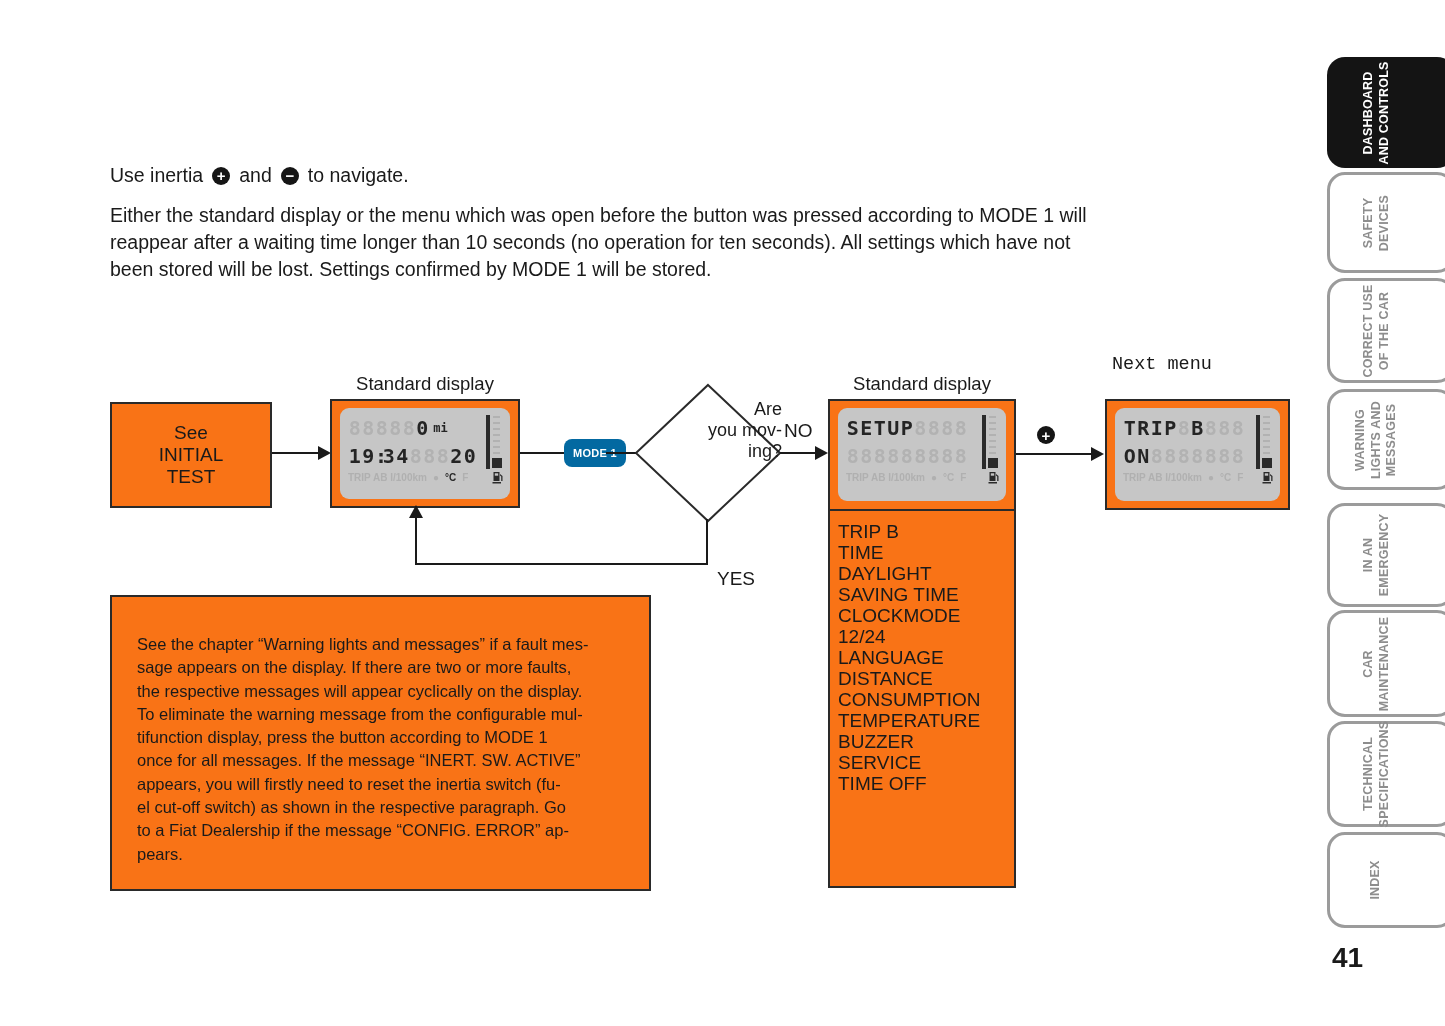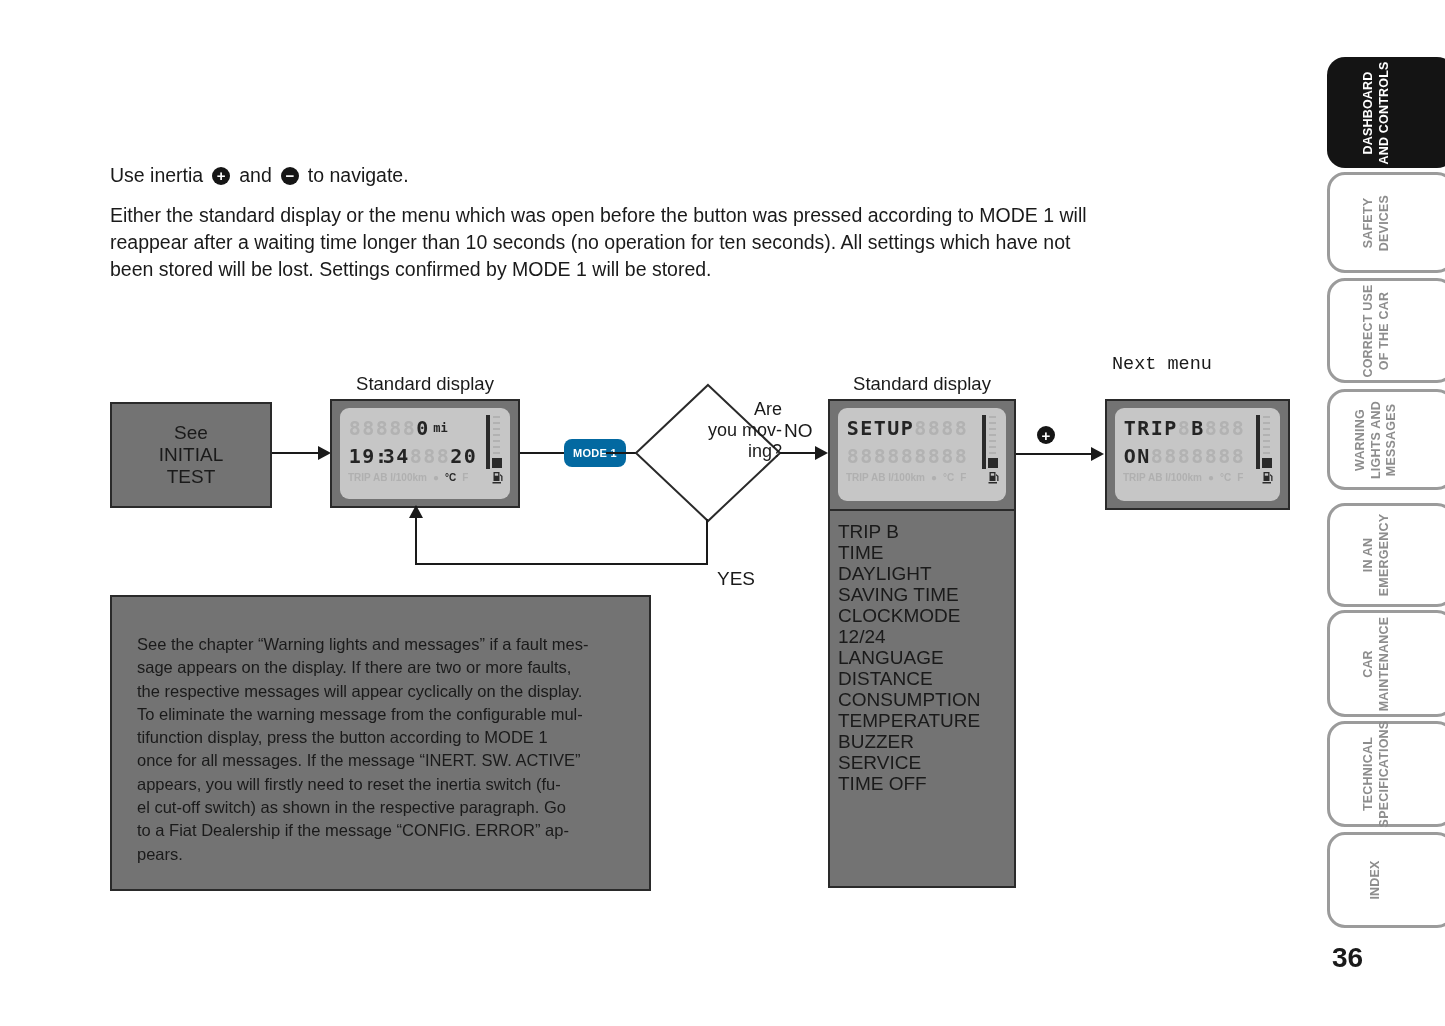--- a/index.html
+++ b/index.html
@@ -11,21 +11,21 @@
   
   .title{left:110px;top:54px;font-size:24px;font-weight:bold;letter-spacing:.4px;}
   .para{left:110px;width:1175px;font-size:19.5px;line-height:27px;}
   .p1{top:97px;}
   .p2{top:162px;display:flex;align-items:center;gap:9px;}
   .p3{top:202px;}
   .circle-btn{display:inline-flex;width:18px;height:18px;border-radius:50%;background:#151515;color:#fff;
               align-items:center;justify-content:center;font-size:15px;font-weight:bold;line-height:1;}
 
   
-  .fbox{border:2px solid #2a2a2a;background:#737373;box-sizing:border-box;}
+  .fbox{border:2px solid #2a2a2a;background:#f97316;box-sizing:border-box;}
   .fline{background:#1a1a1a;}
   .ah-r{width:0;height:0;border-top:7px solid transparent;border-bottom:7px solid transparent;border-left:13px solid #1a1a1a;}
   .ah-u{width:0;height:0;border-left:7px solid transparent;border-right:7px solid transparent;border-bottom:13px solid #1a1a1a;}
   .flabel{font-size:18.5px;text-align:center;}
   .initial-box{left:110px;top:402px;width:162px;height:106px;display:flex;align-items:center;justify-content:center;
                text-align:center;font-size:19px;line-height:22px;}
   .mode-btn{left:564px;top:439px;width:62px;height:28px;background:#0369a1;border-radius:8px;color:#fff;
             display:flex;align-items:center;justify-content:center;font-size:11px;font-weight:bold;letter-spacing:.3px;}
   .diamond-text{left:634px;top:399px;width:148px;text-align:right;font-size:18px;line-height:21px;}
   .small-label{font-size:19px;}
@@ -312,15 +312,15 @@
 MAINTENANCE</div>
       </div>
       <div class="tab" style="top: 721px; height: 106px;">
         <div class="tab-label">TECHNICAL
 SPECIFICATIONS</div>
       </div>
       <div class="tab" style="top: 832px; height: 96px;">
         <div class="tab-label">INDEX</div>
       </div>
     </div>
-  <div class="abs page-num">36</div>
+  <div class="abs page-num">41</div>
 
 </div>
 
 </body></html>

